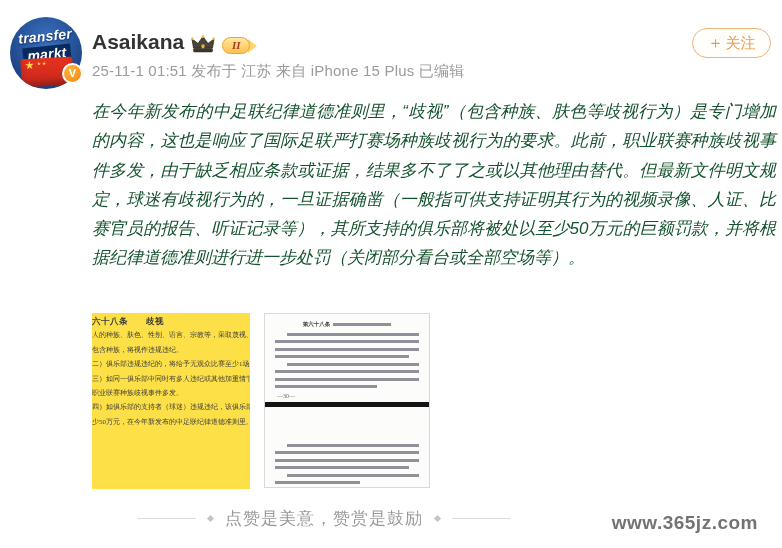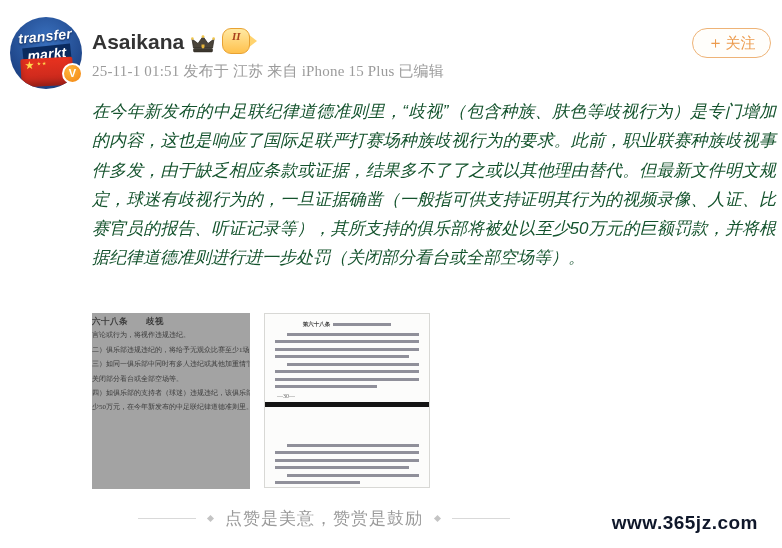--- a/index.html
+++ b/index.html
@@ -21,41 +21,41 @@
   .flag .star-big { position:absolute; left:4px; top:1px; color:#ffd84d; font-size:11px; line-height:11px; }
   .flag .star-sm  { position:absolute; left:16px; top:2px; color:#ffd84d; font-size:5px; letter-spacing:1px; }
   .v-badge { position:absolute; left:62px; top:63px; width:21px; height:21px; border-radius:50%;
              background:radial-gradient(circle at 35% 30%, #ffb63d, #f28411); border:2px solid #fff;
              color:#fff; font-weight:bold; font-size:11px; text-align:center; line-height:17px; }
 
   .name-row { position:absolute; left:92px; top:24px; height:30px; display:flex; align-items:flex-end; gap:7px; }
   .username { font-size:21px; font-weight:bold; color:#333; cursor:pointer; }
   .crown { width:24px; height:19px; margin-top:3px; }
   .vip { position:relative; display:flex; align-items:center; margin-top:3px; cursor:pointer; }
-  .vip-pill { position:relative; z-index:2; width:28px; height:26px; border-radius:9px;
+  .vip-pill { position:relative; z-index:2; width:28px; height:17px; border-radius:9px;
               background:linear-gradient(180deg,#ffe9a3,#ffc14d); border:1px solid #e8a232;
               color:#a8401f; font-family:"Liberation Serif", serif; font-style:italic; font-weight:bold;
               font-size:11px; text-align:center; line-height:15px; }
   .vip-chevron { width:0; height:0; border-top:7px solid transparent; border-bottom:7px solid transparent;
                  border-left:9px solid #ffd36e; margin-left:-2px; }
 
-  .meta { position:absolute; left:92px; top:62px; font-size:15px; color:#9b9b9b; letter-spacing:0.2px;font-family:Liberation Serif, serif; }
+  .meta { position:absolute; left:92px; top:62px; font-size:15px; color:#9b9b9b; letter-spacing:0.2px; }
 
   .follow-btn { position:absolute; left:692px; top:28px; width:79px; height:30px; border-radius:16px;
                 border:1.5px solid #eeb377; background:#fffefb; color:#ec9b4e; font-size:15px;
                 display:flex; align-items:center; justify-content:center; gap:2px; cursor:pointer; }
   .follow-btn .plus { font-size:16px; line-height:16px; font-weight:400; }
 
   
   .body-text { position:absolute; left:92px; top:97px; width:684px; font-size:17px; line-height:29.3px;
                color:#14532d; text-align:justify; letter-spacing:0px;font-style:italic; }
 
   
   .attachments { position:absolute; left:92px; top:313px; width:684px; height:176px; }
-  .ldoc { position:absolute; left:0; top:0; width:158px; height:176px; background:#a3a3a3; overflow:hidden;
+  .ldoc { position:absolute; left:0; top:0; width:158px; height:176px; background:#fde047; overflow:hidden;
           font-family:"Liberation Serif", serif; color:#3c3c3c; padding-top:1px; cursor:pointer; }
   .ldoc span { display:block; font-size:7px; line-height:14.4px; white-space:nowrap; }
   .ldoc .ldoc-head { font-size:8.5px; font-weight:bold; letter-spacing:0.5px; }
 
   .rdoc { position:absolute; left:172px; top:0; width:166px; height:175px; background:#fcfcfb;
           border:1px solid #d8d8d5; overflow:hidden; cursor:pointer; font-family:"Liberation Serif", serif; }
   .rdoc-head { margin:7px 8px 2px 8px; text-align:center; font-size:5.5px; font-weight:bold; color:#444;
                display:flex; align-items:center; justify-content:center; gap:3px; }
   .bl { height:3px; background:#90909a; margin:4.5px 10px; filter:blur(0.4px); }
   .bl.ind { margin-left:22px; }
@@ -69,21 +69,21 @@
 
   
   .footer { position:absolute; left:0; top:507px; width:648px; display:flex; align-items:center;
             justify-content:center; gap:12px; }
   .f-line { width:58px; height:1px; background:#d9d9d9; }
   .f-diamond { width:5px; height:5px; background:#c4c4c4; transform:rotate(45deg); }
   .f-text { font-size:17px; color:#9a9a9a; letter-spacing:1px; }
 
   
   .wm-gray { position:absolute; right:8px; top:500px; font-size:18px; color:#c8ccd6; letter-spacing:1px; }
-  .wm-blue { position:absolute; right:24px; top:512px; font-size:19px; font-weight:bold; color:#0f172a;
+  .wm-blue { position:absolute; right:24px; top:512px; font-size:19px; font-weight:bold; color:#737373;
              letter-spacing:0.5px;margin-left:44px; }
 </style>
 </head>
 <body>
 
 <div class="post">
 
   <div class="avatar">
     <div class="tm-lines">
       <span class="tm-l1">transfer</span><br>
@@ -118,24 +118,25 @@
     <span class="plus">＋</span>
     <span>关注</span>
   </div>
 
   <div class="body-text">在今年新发布的中足联纪律道德准则里，“歧视”（包含种族、肤色等歧视行为）是专门增加的内容，这也是响应了国际足联严打赛场种族歧视行为的要求。此前，职业联赛种族歧视事件多发，由于缺乏相应条款或证据，结果多不了了之或以其他理由替代。但最新文件明文规定，球迷有歧视行为的，一旦证据确凿（一般指可供支持证明其行为的视频录像、人证、比赛官员的报告、听证记录等），其所支持的俱乐部将被处以至少50万元的巨额罚款，并将根据纪律道德准则进行进一步处罚（关闭部分看台或全部空场等）。</div>
 
   <div class="attachments">
 
     <div class="ldoc">
       <span class="ldoc-head">六十八条　　歧视</span>
-      <span>言论或行为，将视作违规违纪。</span>
+      <span>人的种族、肤色、性别、语言、宗教等，采取蔑视、</span>
+      <span>包含种族，将视作违规违纪。</span>
       <span>二）俱乐部违规违纪的，将给予无观众比赛至少1场，</span>
       <span>三）如同一俱乐部中同时有多人违纪或其他加重情节，</span>
-      <span>关闭部分看台或全部空场等。</span>
+      <span>职业联赛种族歧视事件多发。</span>
       <span>四）如俱乐部的支持者（球迷）违规违纪，该俱乐部将</span>
       <span>少50万元，在今年新发布的中足联纪律道德准则里。</span>
     </div>
 
     <div class="rdoc">
       <div class="rdoc-head">
         <span>第六十八条</span>
         <span class="bl inline"></span>
       </div>
       <div class="bl ind"></div>

